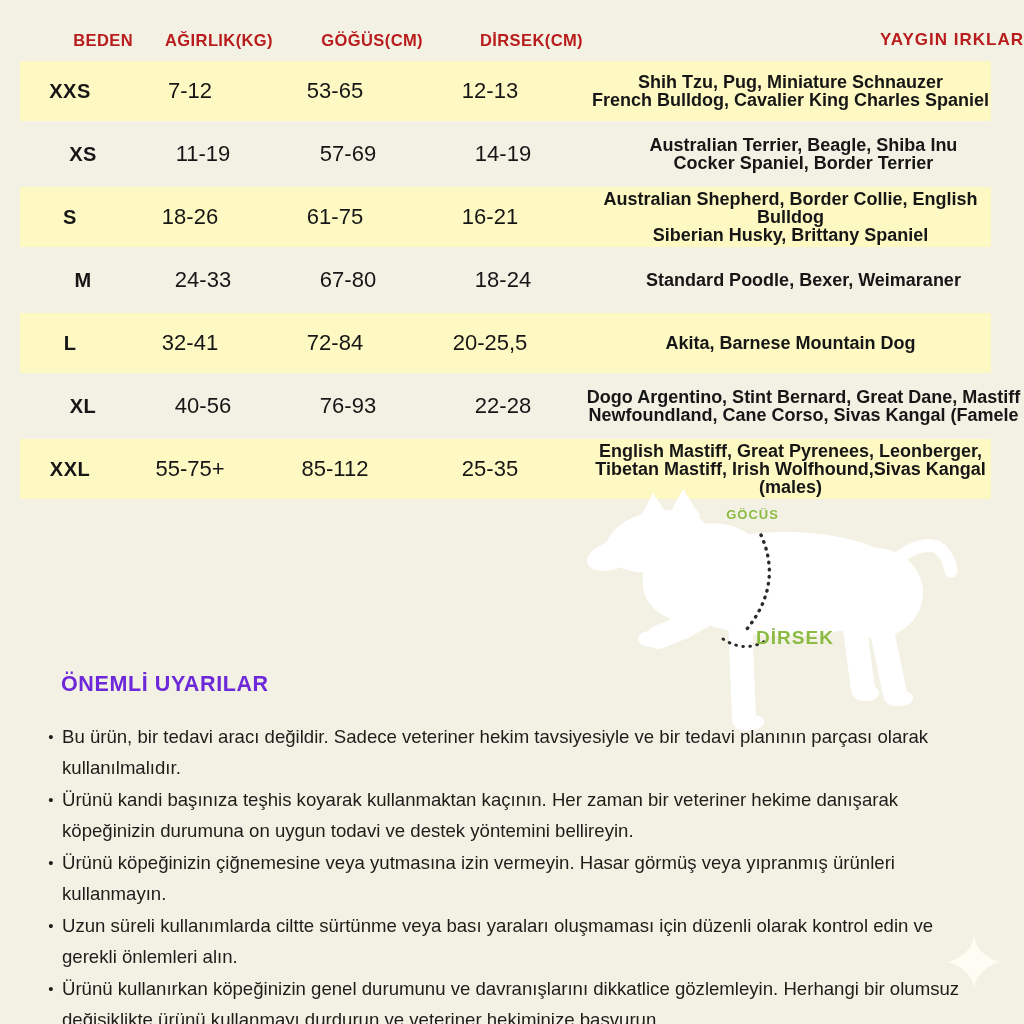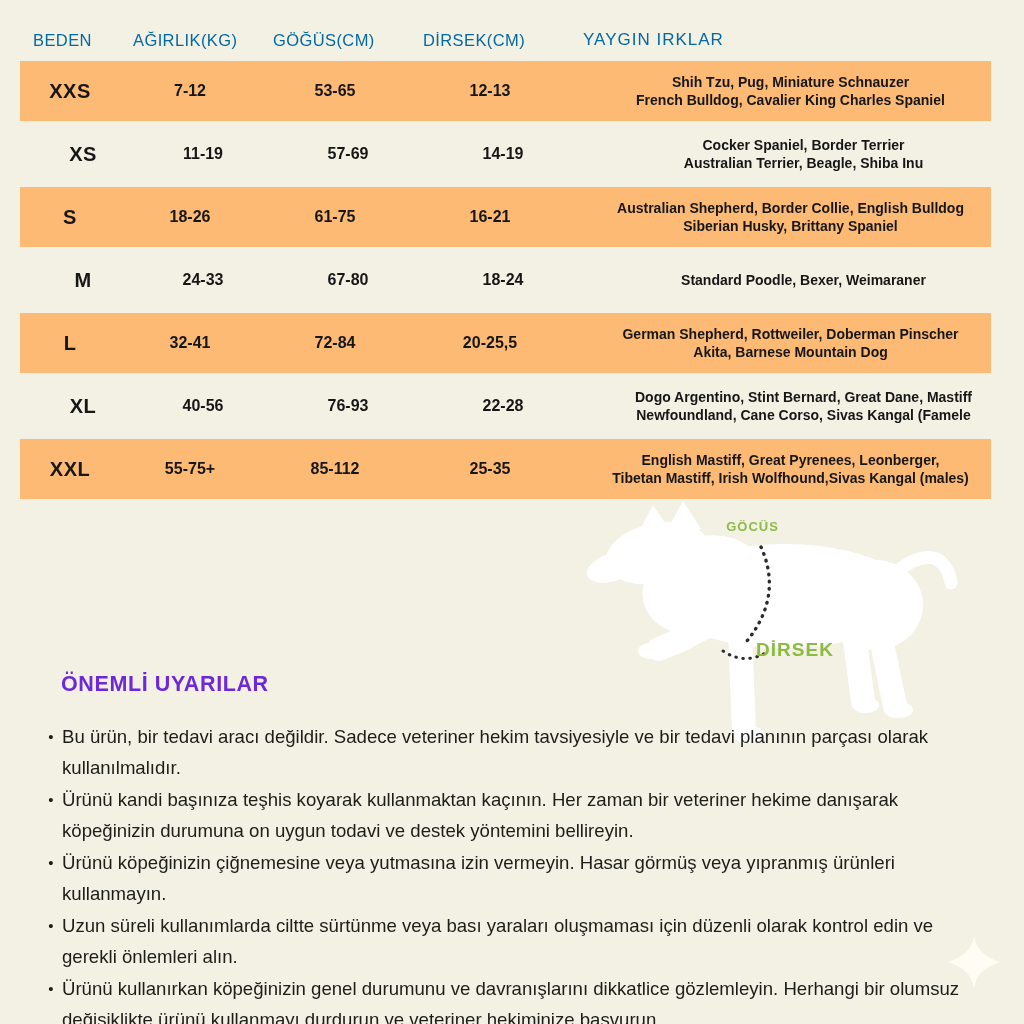--- a/index.html
+++ b/index.html
@@ -16,46 +16,46 @@
   
   .size-table{position:absolute;left:0;top:0;width:1024px;}
   .thead,.trow{
     display:grid;
     grid-template-columns:100px 140px 150px 160px 441px;
     margin:0 33px;
     align-items:center;
   }
   .thead{margin-top:26px;height:28px;}
   .th{
-    text-align:left;
-    color:#0369a1;
-    font-weight:400;
+    text-align:right;
+    color:#b91c1c;
+    font-weight:700;
     font-size:16.5px;
     letter-spacing:.4px;
   }
   .th.breeds-h{font-size:17px;letter-spacing:1px;}
   .trow{
     height:60px;
     margin-top:0;
   }
   .trow.shaded{
-    background:#fdba74;
+    background:#fef9c3;
     border-top:3px solid transparent;
     border-bottom:3px solid transparent;
     background-clip:padding-box;
     margin-left:20px;
   }
   .tbody{margin-top:4px;}
   .cell{text-align:center;}
   .size-cell{font-size:20px;font-weight:700;letter-spacing:.5px;}
-  .num-cell{font-size:16px;font-weight:700;}
-  .breeds-cell{font-size:14px;font-weight:700;line-height:18px;}
-
-  
-  .dog-figure{position:absolute;left:575px;top:501px;width:385px;height:250px;}
+  .num-cell{font-size:22px;font-weight:400;}
+  .breeds-cell{font-size:18px;font-weight:700;line-height:18px;}
+
+  
+  .dog-figure{position:absolute;left:575px;top:489px;width:385px;height:250px;}
   .dog-figure svg{position:absolute;left:0;top:0;}
   .measure-label{
     position:absolute;
     color:#8cbb44;
     font-weight:700;
     letter-spacing:1px;
     text-align:center;
   }
   .chest-label{left:130px;top:18px;width:95px;font-size:13px;}
   .elbow-label{left:165px;top:138px;width:110px;font-size:19px;}
@@ -117,22 +117,22 @@
           <div>French Bulldog, Cavalier King Charles Spaniel</div>
         </div>
       </div>
 
       <div class="trow">
         <div class="cell size-cell">XS</div>
         <div class="cell num-cell">11-19</div>
         <div class="cell num-cell">57-69</div>
         <div class="cell num-cell">14-19</div>
         <div class="cell breeds-cell">
+          <div>Australian Terrier, Beagle, Shiba Inu</div>
           <div>Cocker Spaniel, Border Terrier</div>
-          <div>Australian Terrier, Beagle, Shiba Inu</div>
         </div>
       </div>
 
       <div class="trow shaded">
         <div class="cell size-cell">S</div>
         <div class="cell num-cell">18-26</div>
         <div class="cell num-cell">61-75</div>
         <div class="cell num-cell">16-21</div>
         <div class="cell breeds-cell">
           <div>Australian Shepherd, Border Collie, English Bulldog</div>
@@ -149,21 +149,20 @@
           <div>Standard Poodle, Bexer, Weimaraner</div>
         </div>
       </div>
 
       <div class="trow shaded">
         <div class="cell size-cell">L</div>
         <div class="cell num-cell">32-41</div>
         <div class="cell num-cell">72-84</div>
         <div class="cell num-cell">20-25,5</div>
         <div class="cell breeds-cell">
-          <div>German Shepherd, Rottweiler, Doberman Pinscher</div>
           <div>Akita, Barnese Mountain Dog</div>
         </div>
       </div>
 
       <div class="trow">
         <div class="cell size-cell">XL</div>
         <div class="cell num-cell">40-56</div>
         <div class="cell num-cell">76-93</div>
         <div class="cell num-cell">22-28</div>
         <div class="cell breeds-cell">

